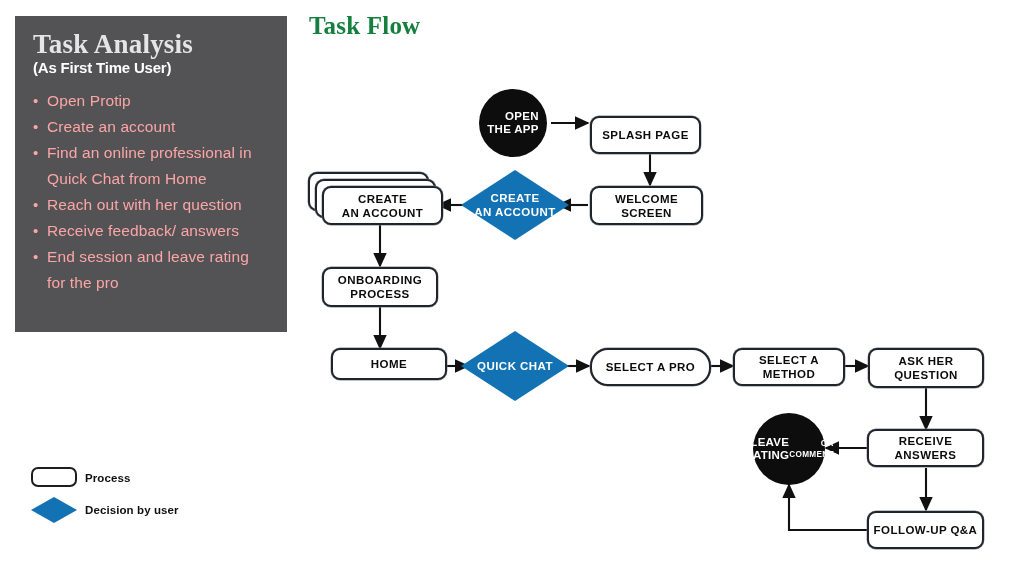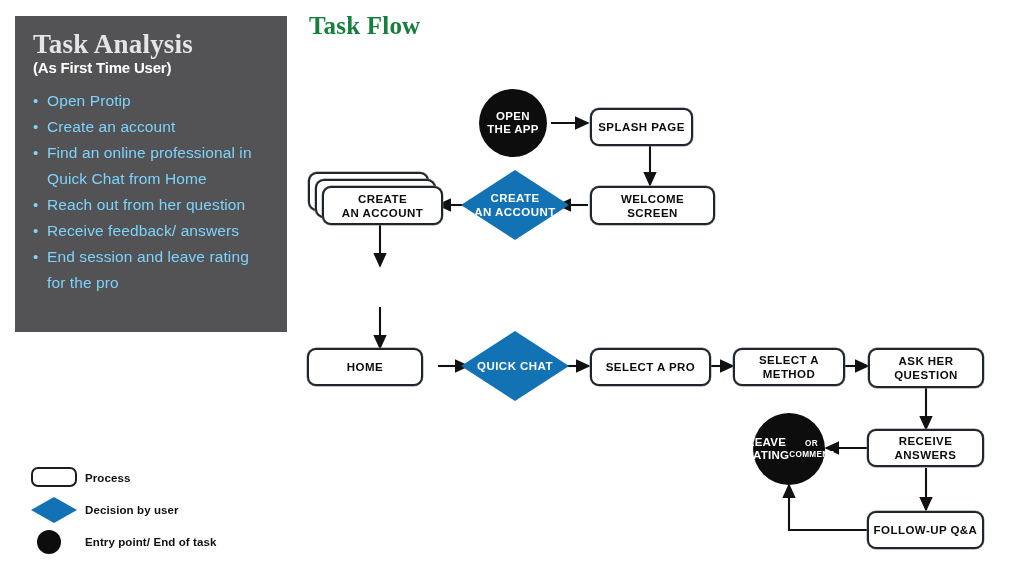--- a/index.html
+++ b/index.html
@@ -33,21 +33,21 @@
     font-family:"Liberation Sans", sans-serif;
     font-weight:bold;
     font-size:15px;
     color:#ffffff;
     letter-spacing:-.2px;
     margin:0 0 12px 0;
   }
   .sb-list{list-style:none;margin:0;padding:0;}
   .sb-list li{
     position:relative;
-    color:#7dd3fc;
+    color:#fca5a5;
     font-size:15.5px;
     line-height:26px;
     padding-left:14px;
     letter-spacing:.1px;
     white-space:pre-line;
   }
   .sb-list li:before{
     content:"\2022";
     position:absolute;left:0;top:0;
     font-size:15px;line-height:26px;
@@ -117,66 +117,60 @@
   .diamond .dshape{
     position:absolute;left:0;top:0;width:100%;height:100%;
     background:#1272b3;
     clip-path:polygon(50% 0,100% 50%,50% 100%,0 50%);
   }
   .diamond .dtext{position:relative;z-index:2;}
 
   .term{
     position:absolute;border-radius:50%;background:#0d0d0d;
     display:flex;align-items:center;justify-content:center;
-    text-align:center;color:#ffffff;font-weight:bold;
+    text-align:right;color:#ffffff;font-weight:bold;
   }
   .term .t1{font-size:11.5px;line-height:13.5px;letter-spacing:.3px;white-space:pre-line;}
   .term .t2{font-size:8.2px;line-height:11px;letter-spacing:.3px;}
 
   svg.links{position:absolute;left:0;top:0;width:1024px;height:570px;pointer-events:none;}
 </style>
 </head>
 <body>
 
 <div id="stage">
 
   <div class="sidebar">
     <div class="sb-title">Task Analysis</div>
     <div class="sb-sub">(As First Time User)</div>
     <ul class="sb-list">
       <li>Open Protip</li>
       <li>Create an account</li>
       <li>Find an online professional in
 Quick Chat from Home</li>
-      <li>Reach out from her question</li>
+      <li>Reach out with her question</li>
       <li>Receive feedback/ answers</li>
       <li>End session and leave rating
 for the pro</li>
     </ul>
   </div>
 
   <div class="legend">
     <div class="lg-row">
       <div class="lg-sym">
           <div class="lg-proc"></div>
         </div>
       <div class="lg-label">Process</div>
     </div>
     <div class="lg-row">
       <div class="lg-sym">
           <div class="lg-dia"></div>
         </div>
       <div class="lg-label">Decision by user</div>
     </div>
-    <div class="lg-row">
-      <div class="lg-sym">
-          <div class="lg-circ"></div>
-        </div>
-      <div class="lg-label">Entry point/ End of task</div>
-    </div>
   </div>
 
   <div class="flow-title">Task Flow</div>
 
   <svg class="links" viewBox="0 0 1024 570">
     <defs>
       <marker id="ah" markerWidth="7" markerHeight="7" refX="6.2" refY="3.2" orient="auto">
         <path d="M0,0 L7,3.2 L0,6.4 z" fill="#111"></path>
       </marker>
     </defs>
@@ -210,53 +204,57 @@
 
       <path d="M867,530 L789,530 L789,485"></path>
     </g>
   </svg>
 
   <div class="term node" style="left:479px;top:89px;width:68px;height:68px;">
     <span class="t1">OPEN
 THE APP</span>
   </div>
 
-  <div class="proc node" style="left:590px;top:108px;width:103px;height:38px;">
+  <div class="proc node" style="left:590px;top:116px;width:111px;height:38px;">
     <span>SPLASH PAGE</span>
   </div>
 
-  <div class="proc node" style="left:590px;top:186px;width:125px;height:39px;">
+  <div class="proc node" style="left:590px;top:186px;width:113px;height:39px;">
     <span>WELCOME
 SCREEN</span>
   </div>
 
   <div class="diamond" style="left:461px;top:170px;width:108px;height:70px;">
     <span class="dshape"></span>
     <span class="dtext">CREATE
 AN ACCOUNT</span>
   </div>
 
   <div class="stack-shadow node" style="left:308px;top:172px;width:121px;height:39px;"></div>
   <div class="stack-shadow node" style="left:315px;top:179px;width:121px;height:39px;"></div>
   <div class="proc node" style="left:322px;top:186px;width:121px;height:39px;">
     <span>CREATE
 AN ACCOUNT</span>
   </div>
 
-
-  <div class="proc node" style="left:307px;top:348px;width:116px;height:38px;">
+  <div class="proc node" style="left:322px;top:267px;width:116px;height:40px;">
+    <span>ONBOARDING
+PROCESS</span>
+  </div>
+
+  <div class="proc node" style="left:331px;top:348px;width:116px;height:32px;">
     <span>HOME</span>
   </div>
 
   <div class="diamond" style="left:461px;top:331px;width:108px;height:70px;">
     <span class="dshape"></span>
     <span class="dtext">QUICK CHAT</span>
   </div>
 
-  <div class="proc node" style="left:590px;top:348px;width:121px;height:38px;">
+  <div class="proc node" style="left:590px;top:348px;width:121px;height:38px;border-radius:18px;">
     <span>SELECT A PRO</span>
   </div>
 
   <div class="proc node" style="left:733px;top:348px;width:112px;height:38px;">
     <span>SELECT A METHOD</span>
   </div>
 
   <div class="proc node" style="left:868px;top:348px;width:116px;height:40px;">
     <span>ASK HER
 QUESTION</span>

